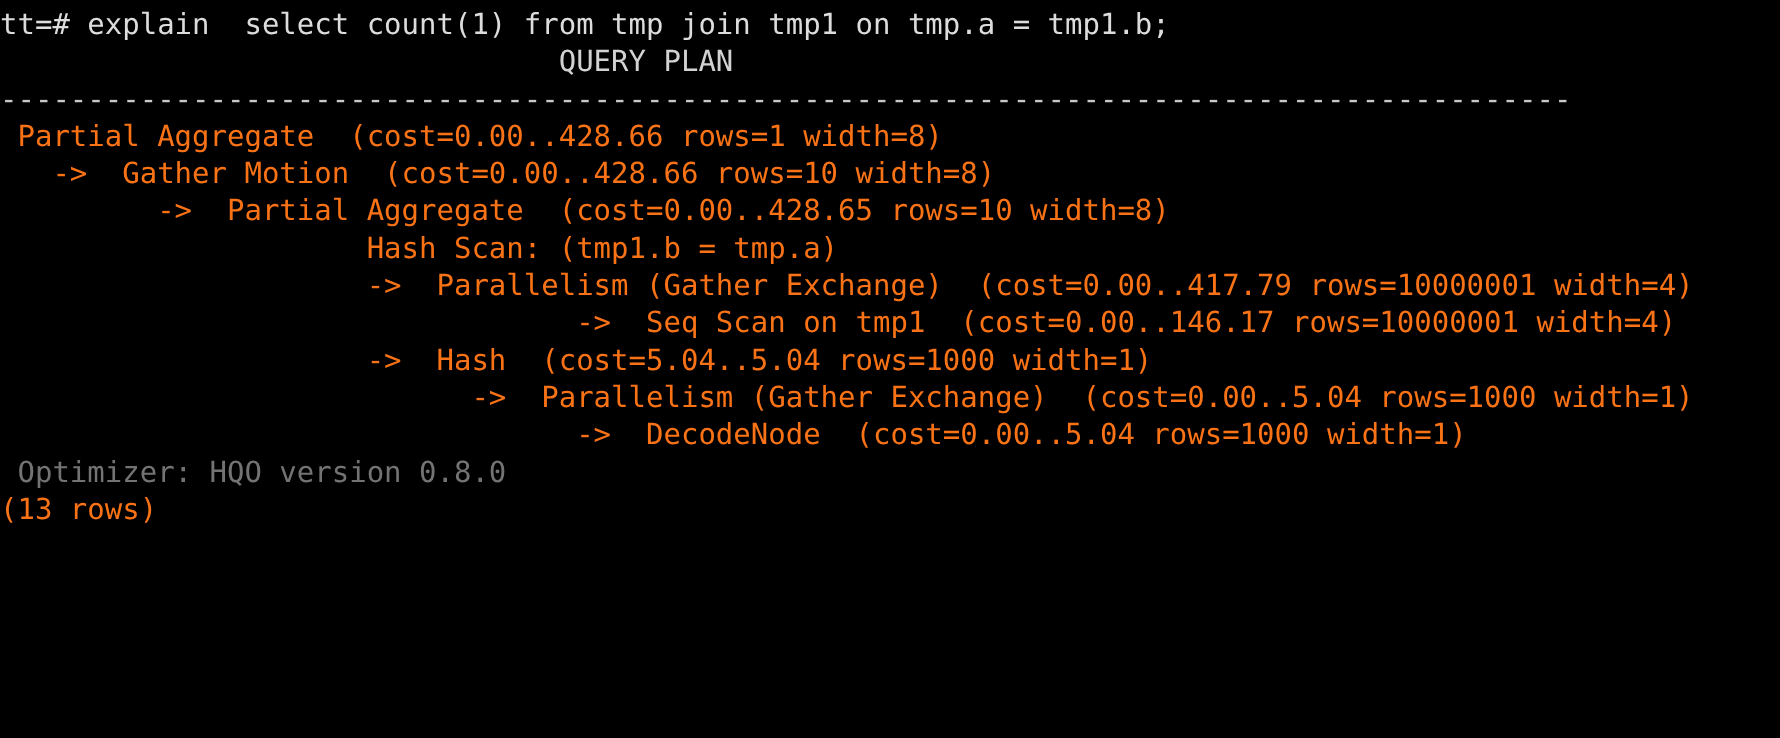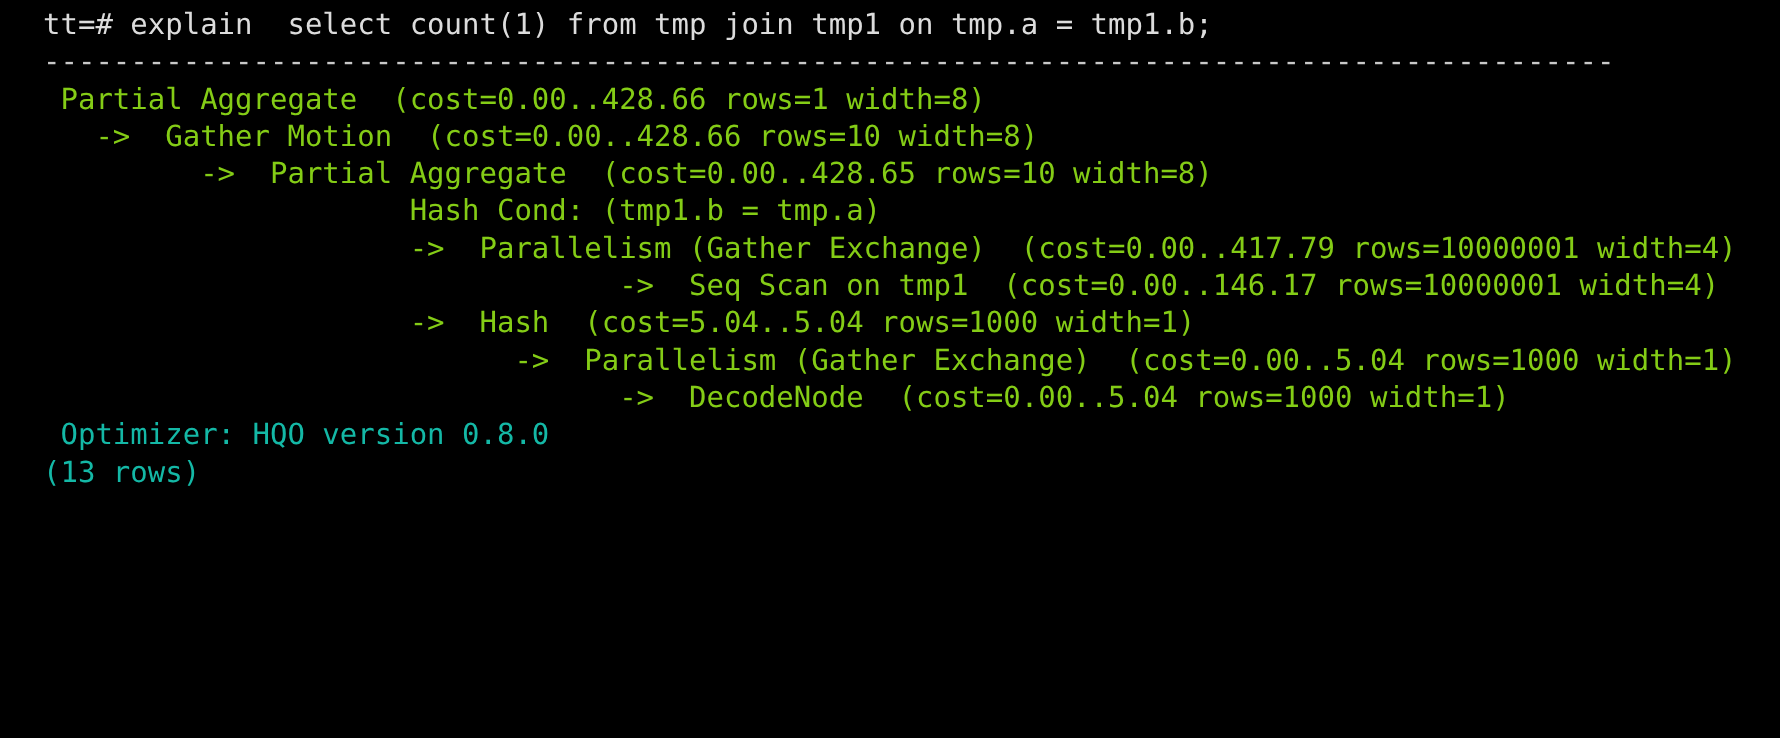--- a/index.html
+++ b/index.html
@@ -24,60 +24,60 @@
     box-sizing: border-box;
   }
   .screen {
     position: absolute;
     left: 0;
     top: 0;
     right: 0;
     bottom: 0;
     padding: 6px 0 0 0;
     box-sizing: border-box;
-    margin-left: 43px;
   }
   .line {
     display: block;
     height: 37.3px;
     line-height: 37.3px;
     font-size: 29px;
     letter-spacing: 0px;
     white-space: pre;
     color: #d2d2d2;
     font-family: "DejaVu Sans Mono", "Liberation Mono", monospace;
     font-weight: 400;
     text-rendering: geometricPrecision;
   }
   .line.prompt-line { color: #dcdcdc; }
   .line.header-line { color: #d2d2d2; }
   .line.rule-line { color: #c8c8c8; }
-  .line.plan-line { color: #84cc16; }
-  .line.footer-line { color: #14b8a6; }
-  .line.count-line { color: #14b8a6; }
+  .line.plan-line { color: #f97316; }
+  .line.footer-line { color: #737373; }
+  .line.count-line { color: #f97316; }
 </style>
 </head>
 <body>
 
 <div class="terminal">
   <div class="screen">
 
     <div class="line prompt-line">tt=# explain  select count(1) from tmp join tmp1 on tmp.a = tmp1.b;</div>
 
+    <div class="line header-line">                                QUERY PLAN</div>
 
     <div class="line rule-line">------------------------------------------------------------------------------------------</div>
 
     <div class="line plan-line"> Partial Aggregate  (cost=0.00..428.66 rows=1 width=8)</div>
 
     <div class="line plan-line">   -&gt;  Gather Motion  (cost=0.00..428.66 rows=10 width=8)</div>
 
     <div class="line plan-line">         -&gt;  Partial Aggregate  (cost=0.00..428.65 rows=10 width=8)</div>
 
 
-    <div class="line plan-line">                     Hash Cond: (tmp1.b = tmp.a)</div>
+    <div class="line plan-line">                     Hash Scan: (tmp1.b = tmp.a)</div>
 
     <div class="line plan-line">                     -&gt;  Parallelism (Gather Exchange)  (cost=0.00..417.79 rows=10000001 width=4)</div>
 
 
     <div class="line plan-line">                                 -&gt;  Seq Scan on tmp1  (cost=0.00..146.17 rows=10000001 width=4)</div>
 
     <div class="line plan-line">                     -&gt;  Hash  (cost=5.04..5.04 rows=1000 width=1)</div>
 
     <div class="line plan-line">                           -&gt;  Parallelism (Gather Exchange)  (cost=0.00..5.04 rows=1000 width=1)</div>
 

